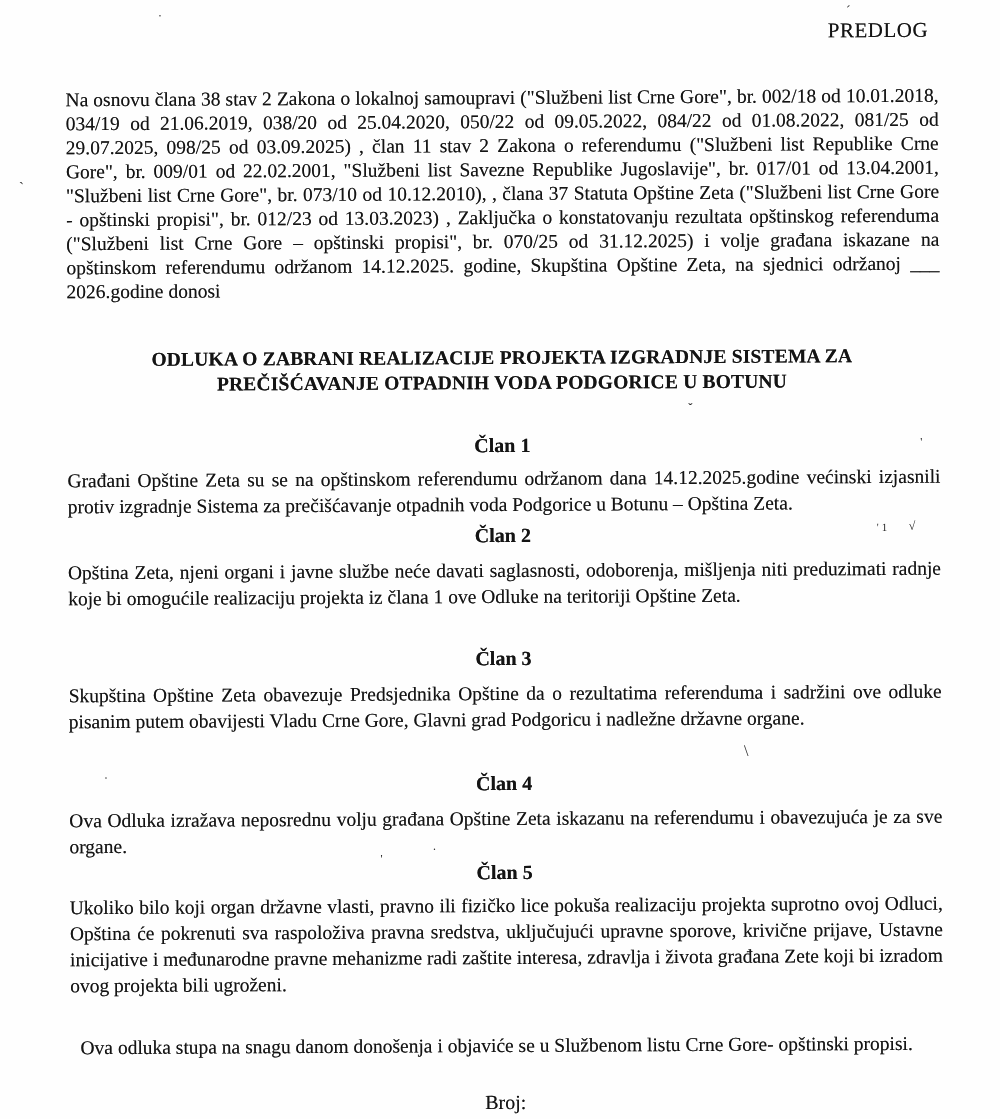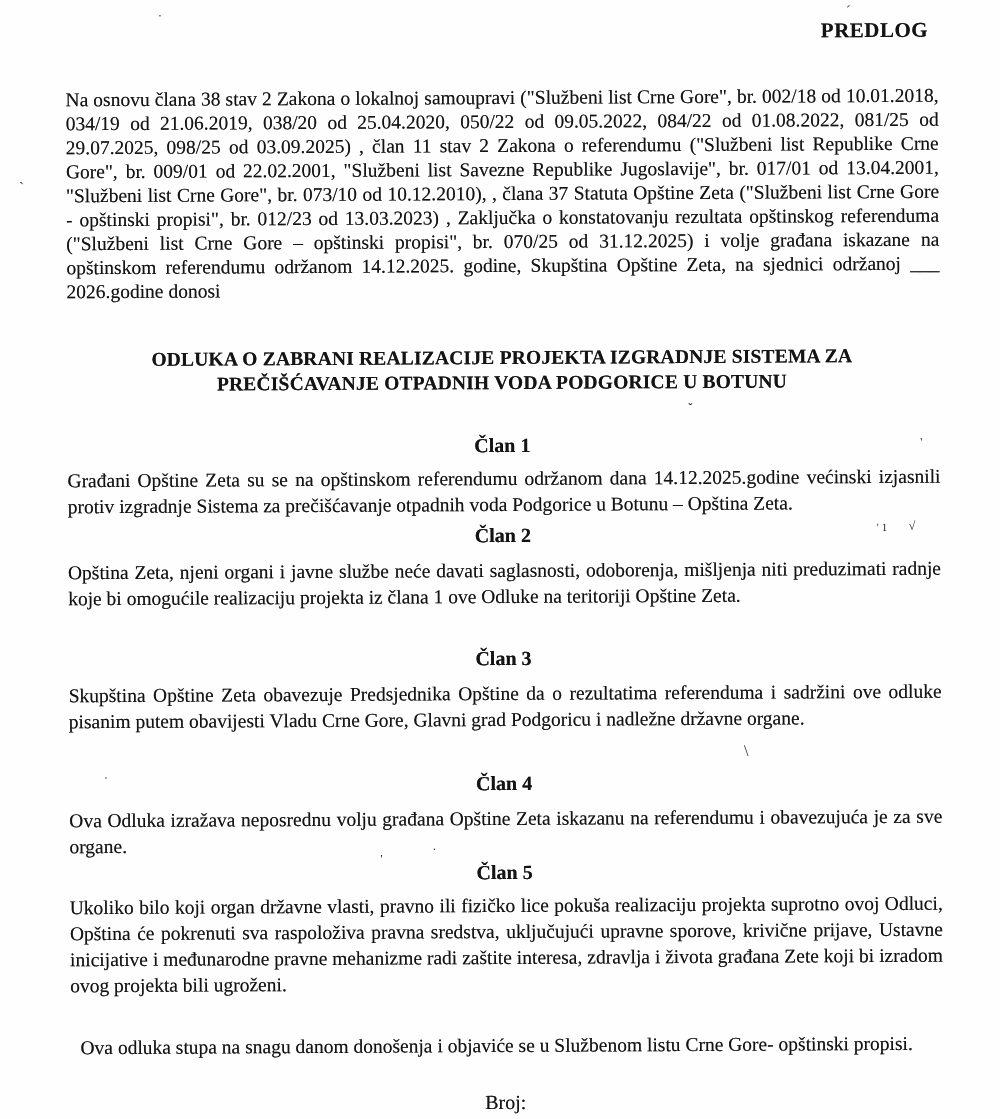--- a/index.html
+++ b/index.html
@@ -20,21 +20,21 @@
     position: absolute;
     inset: 0;
     transform: rotate(-0.3deg);
     transform-origin: 50% 0;
   }
   .predlog {
     position: absolute;
     top: 20px;
     right: 72px;
     font-size: 21px;
-    font-weight: 700;
+    font-weight: 400;
     letter-spacing: 0.5px;
     text-shadow: 0 0 0.5px rgba(0,0,0,0.6);
     margin-left: 36px;
   }
   .preamble {
     position: absolute;
     top: 86px;
     left: 65px;
     width: 873px;
     margin: 0;

